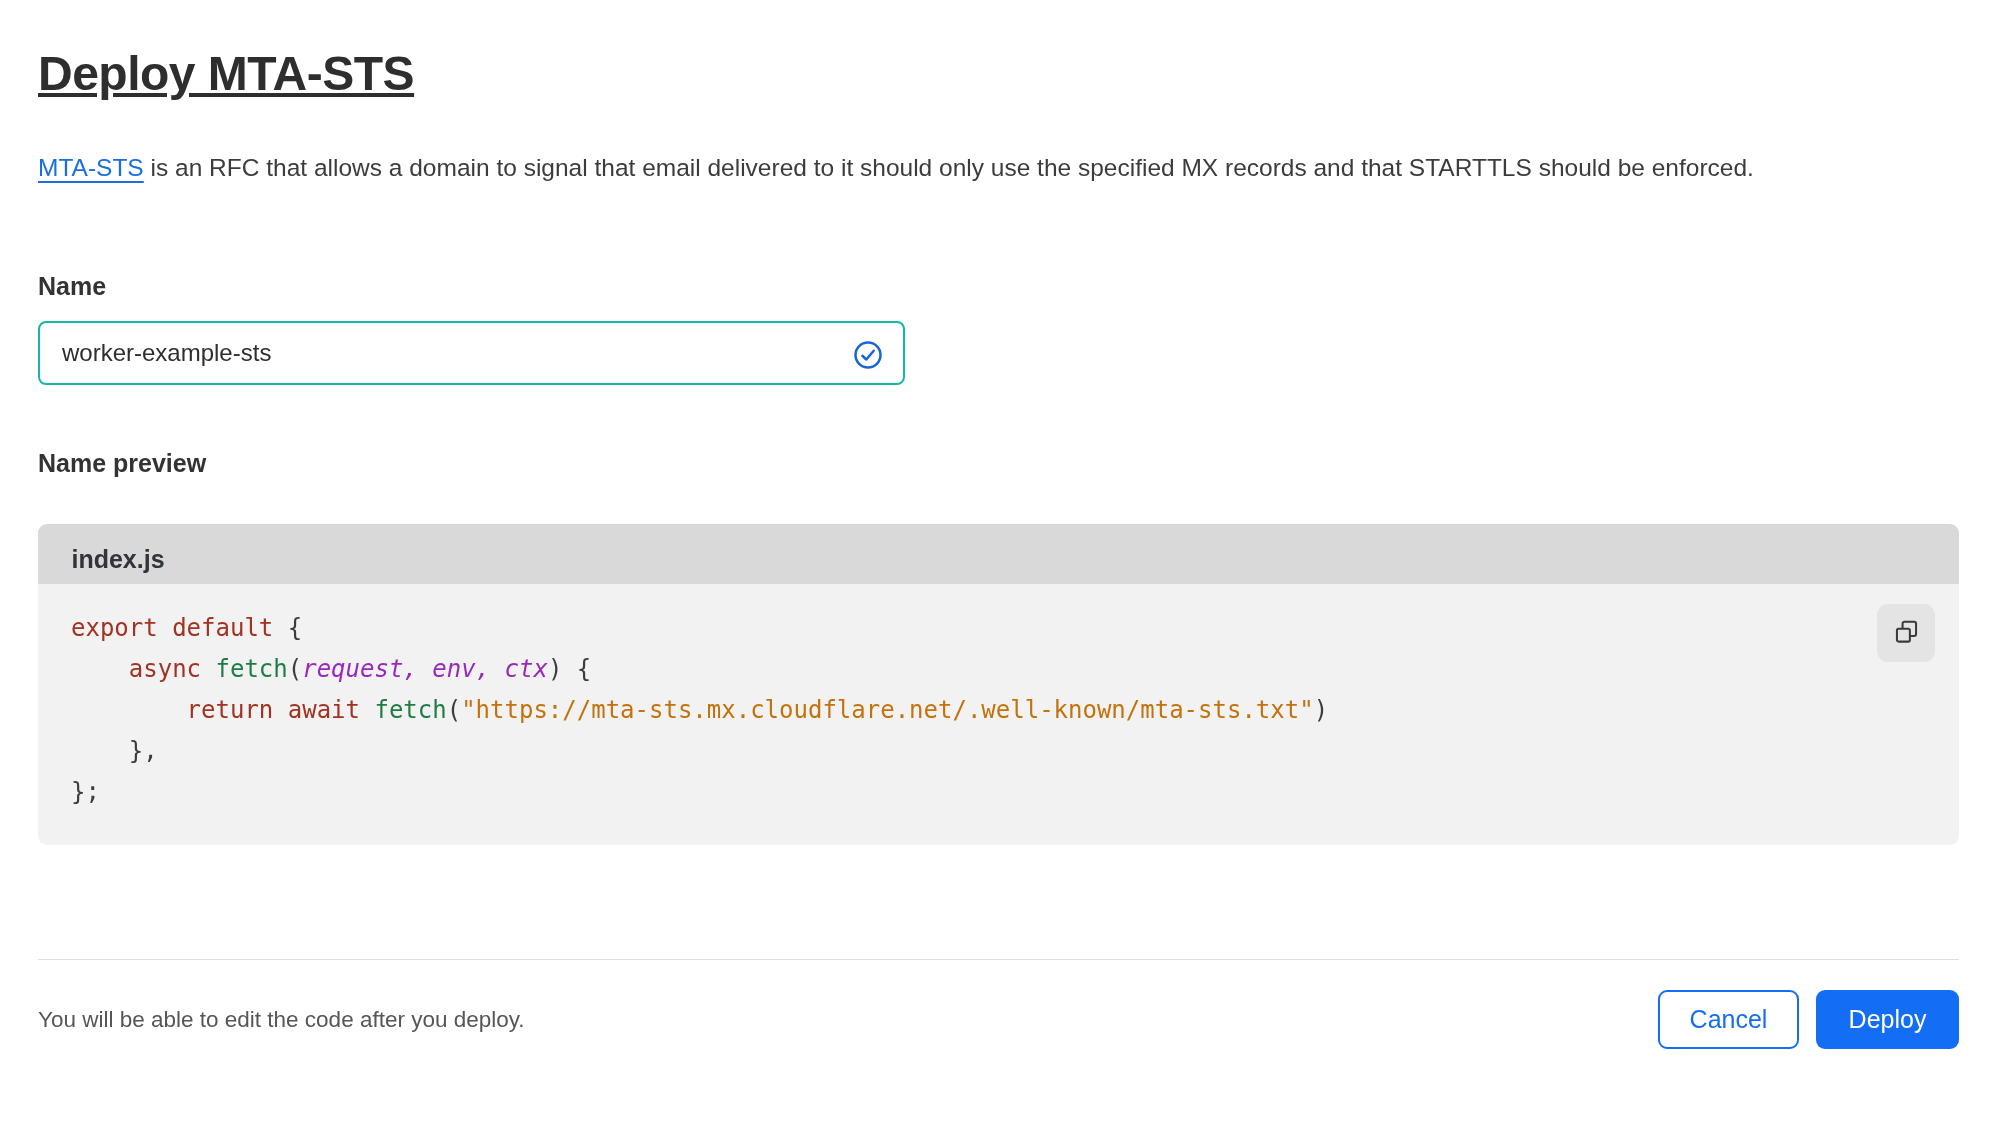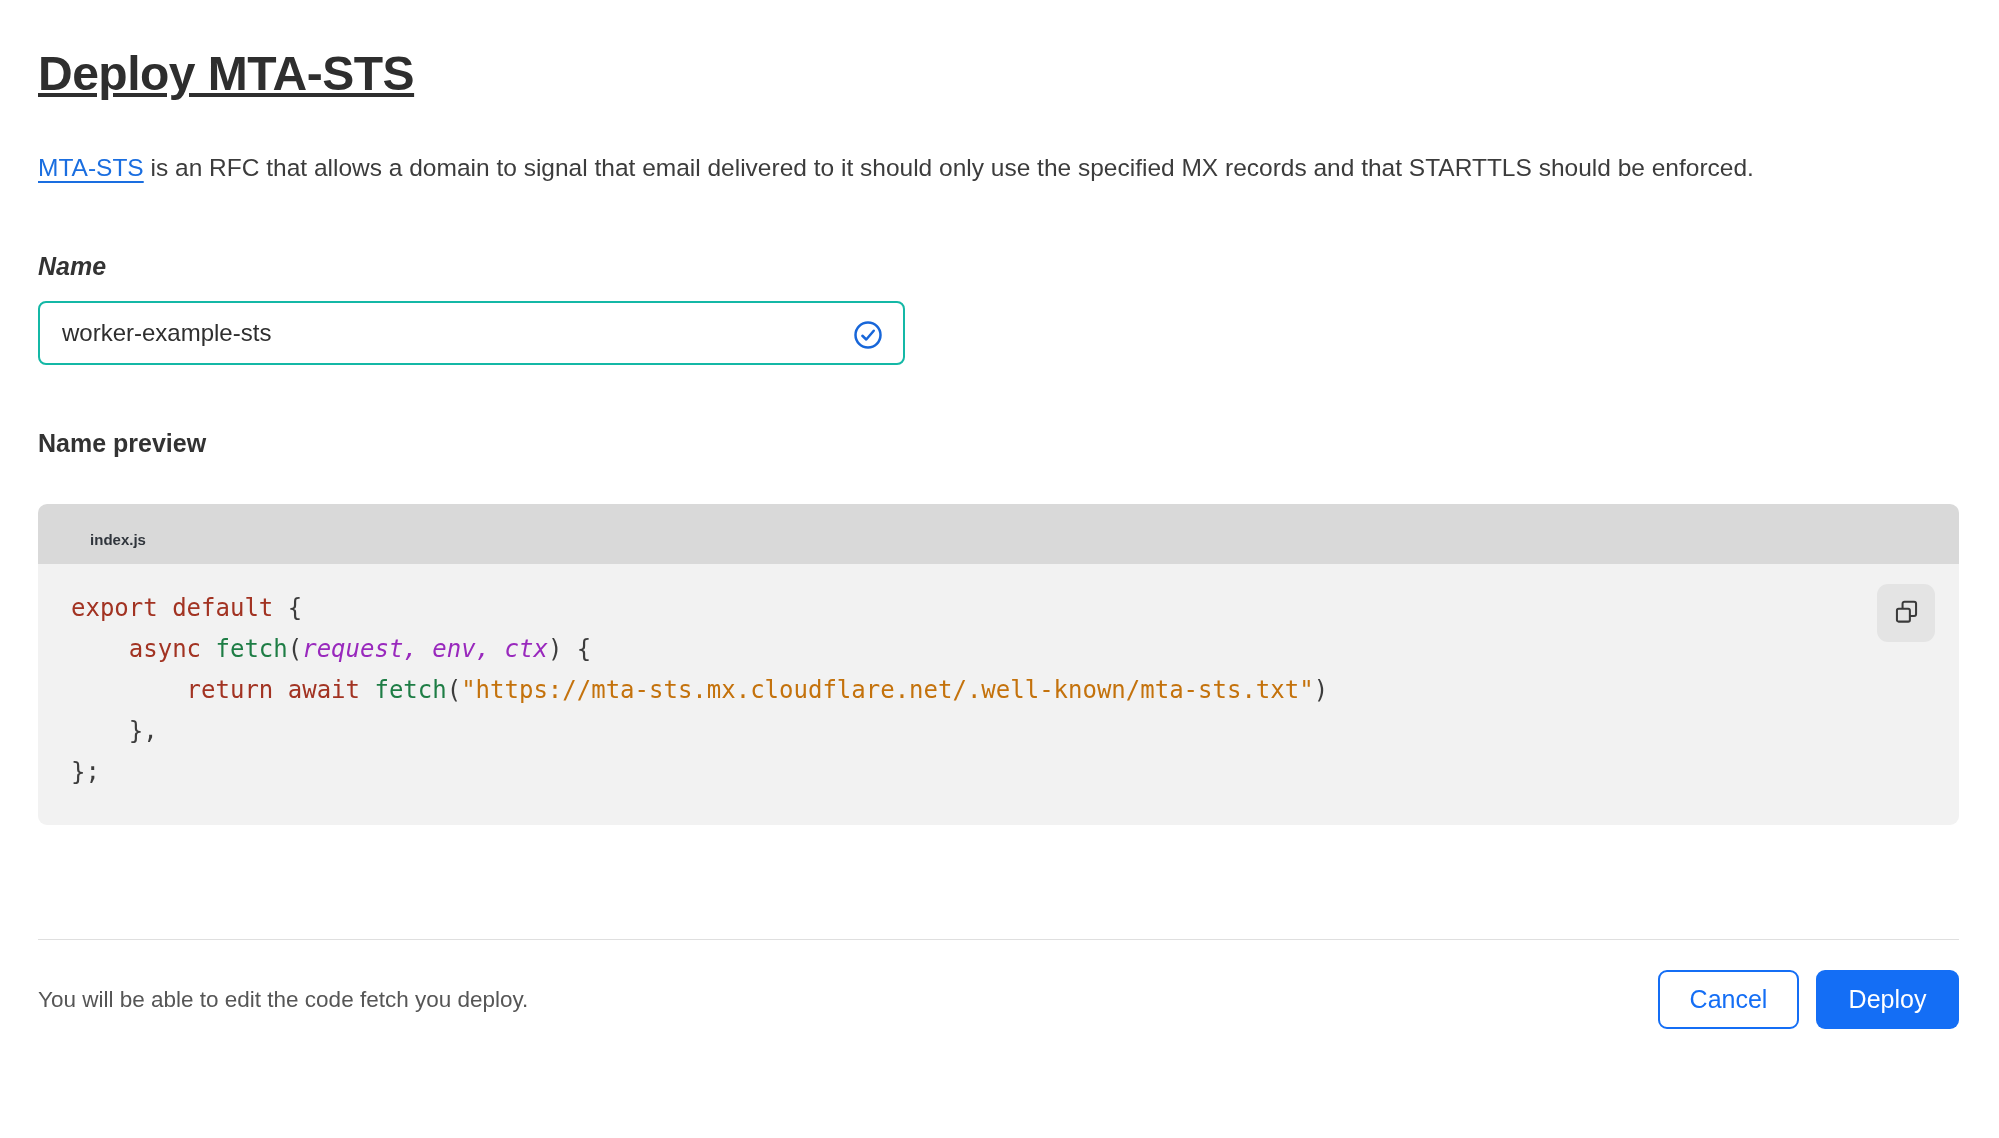--- a/index.html
+++ b/index.html
@@ -29,25 +29,24 @@
     color: #3c3c3c;
     max-width: 1880px;
   }
   .description a {
     color: #1a6ee0;
     text-decoration: underline;
     text-underline-offset: 5px;
   }
 
   .field-label {
-    margin-top: 62px;
+    margin-top: 82px;
     font-size: 25px;
     font-weight: 700;
     color: #333333;
-    font-style: italic;
   }
 
   .input-wrap {
     margin-top: 20px;
     position: relative;
     width: 867px; height: 64px;
     border: 2px solid #14b8a6;
     border-radius: 8px;
     background: #ffffff;
     display: flex; align-items: center;
@@ -75,21 +74,21 @@
   .tab-bar {
     height: 60px;
     background: #d9d9d9;
     border-radius: 9px 9px 0 0;
     display: flex;
   }
   .tab {
     width: 160px; height: 76px;
     display: flex; align-items: center; justify-content: center;
     border-bottom: 5px solid #ef4444;
-    font-size: 15px; font-weight: 700; color: #30353c;
+    font-size: 25px; font-weight: 700; color: #30353c;
     cursor: default;
   }
   .code-area {
     position: relative;
     background: #f2f2f2;
     border-radius: 0 0 9px 9px;
     padding: 24px 0 32px 33px;
     min-height: 259px;
   }
   .code-pre {
@@ -185,20 +184,20 @@
             <path d="M8.5 9.5V5a1.7 1.7 0 0 1 1.7-1.7h8.6A1.7 1.7 0 0 1 20.5 5v9.3a1.7 1.7 0 0 1-1.7 1.7H15" stroke="#3a3a3a" stroke-width="1.8"></path>
           </svg>
         </span>
       </button>
     </div>
   </div>
 
   <div class="divider"></div>
 
   <div class="footer">
-    <div class="footer-note">You will be able to edit the code fetch you deploy.</div>
+    <div class="footer-note">You will be able to edit the code after you deploy.</div>
     <div class="footer-actions">
       <button class="btn btn-cancel">Cancel</button>
       <button class="btn btn-deploy">Deploy</button>
     </div>
   </div>
 
 </div>
 
 </body></html>

